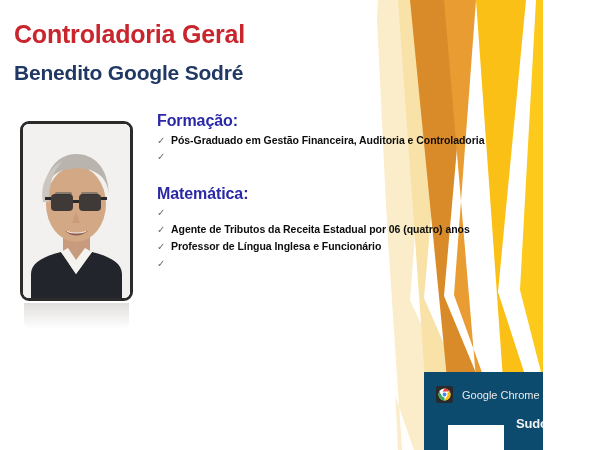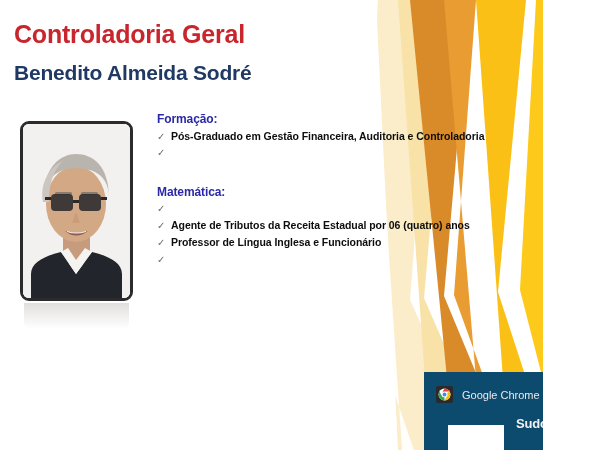--- a/index.html
+++ b/index.html
@@ -88,21 +88,21 @@
 
   
   .section {
     position: absolute;
     left: 157px;
   }
   .sec-formacao { top: 112px; }
   .sec-experiencia { top: 185px; }
 
   .sec-heading {
-    font-size: 12px;
+    font-size: 16px;
     font-weight: bold;
     color: #2b28a8;
     margin: 0 0 2px 0;
     letter-spacing: -0.1px;
     white-space: nowrap;
   }
   .bullets {
     list-style: none;
     margin: 0;
     padding: 0;
@@ -196,21 +196,21 @@
 
       <polygon points="118,0 168,0 140,292 185,430 185,450 150,450" fill="#fbc016"></polygon>
 
       <polygon points="150,0 178,0 162,290 185,380 185,0" fill="#fdc91b"></polygon>
 
       <polygon points="14,0 20,0 4,300 56,450 44,450" fill="#ffffff" opacity="0.92"></polygon>
     </svg>
   </div>
 
   <div class="title">Controladoria Geral</div>
-  <div class="subtitle">Benedito Almeida Sodré</div>
+  <div class="subtitle">Benedito Google Sodré</div>
 
   <div class="photo-wrap">
     <div class="photo-frame">
       <div class="photo-inner">
         <svg width="107" height="174" viewBox="0 0 107 174" xmlns="http://www.w3.org/2000/svg">
           <rect x="0" y="0" width="107" height="174" fill="#f3f1ef"></rect>
 
           <path d="M40 110 L40 140 L67 140 L67 110 Z" fill="#c79b7d"></path>
 
           <path d="M8 174 L8 150 C8 138 22 132 38 128 L53 150 L69 128 C85 132 99 138 99 150 L99 174 Z" fill="#23252c"></path>

